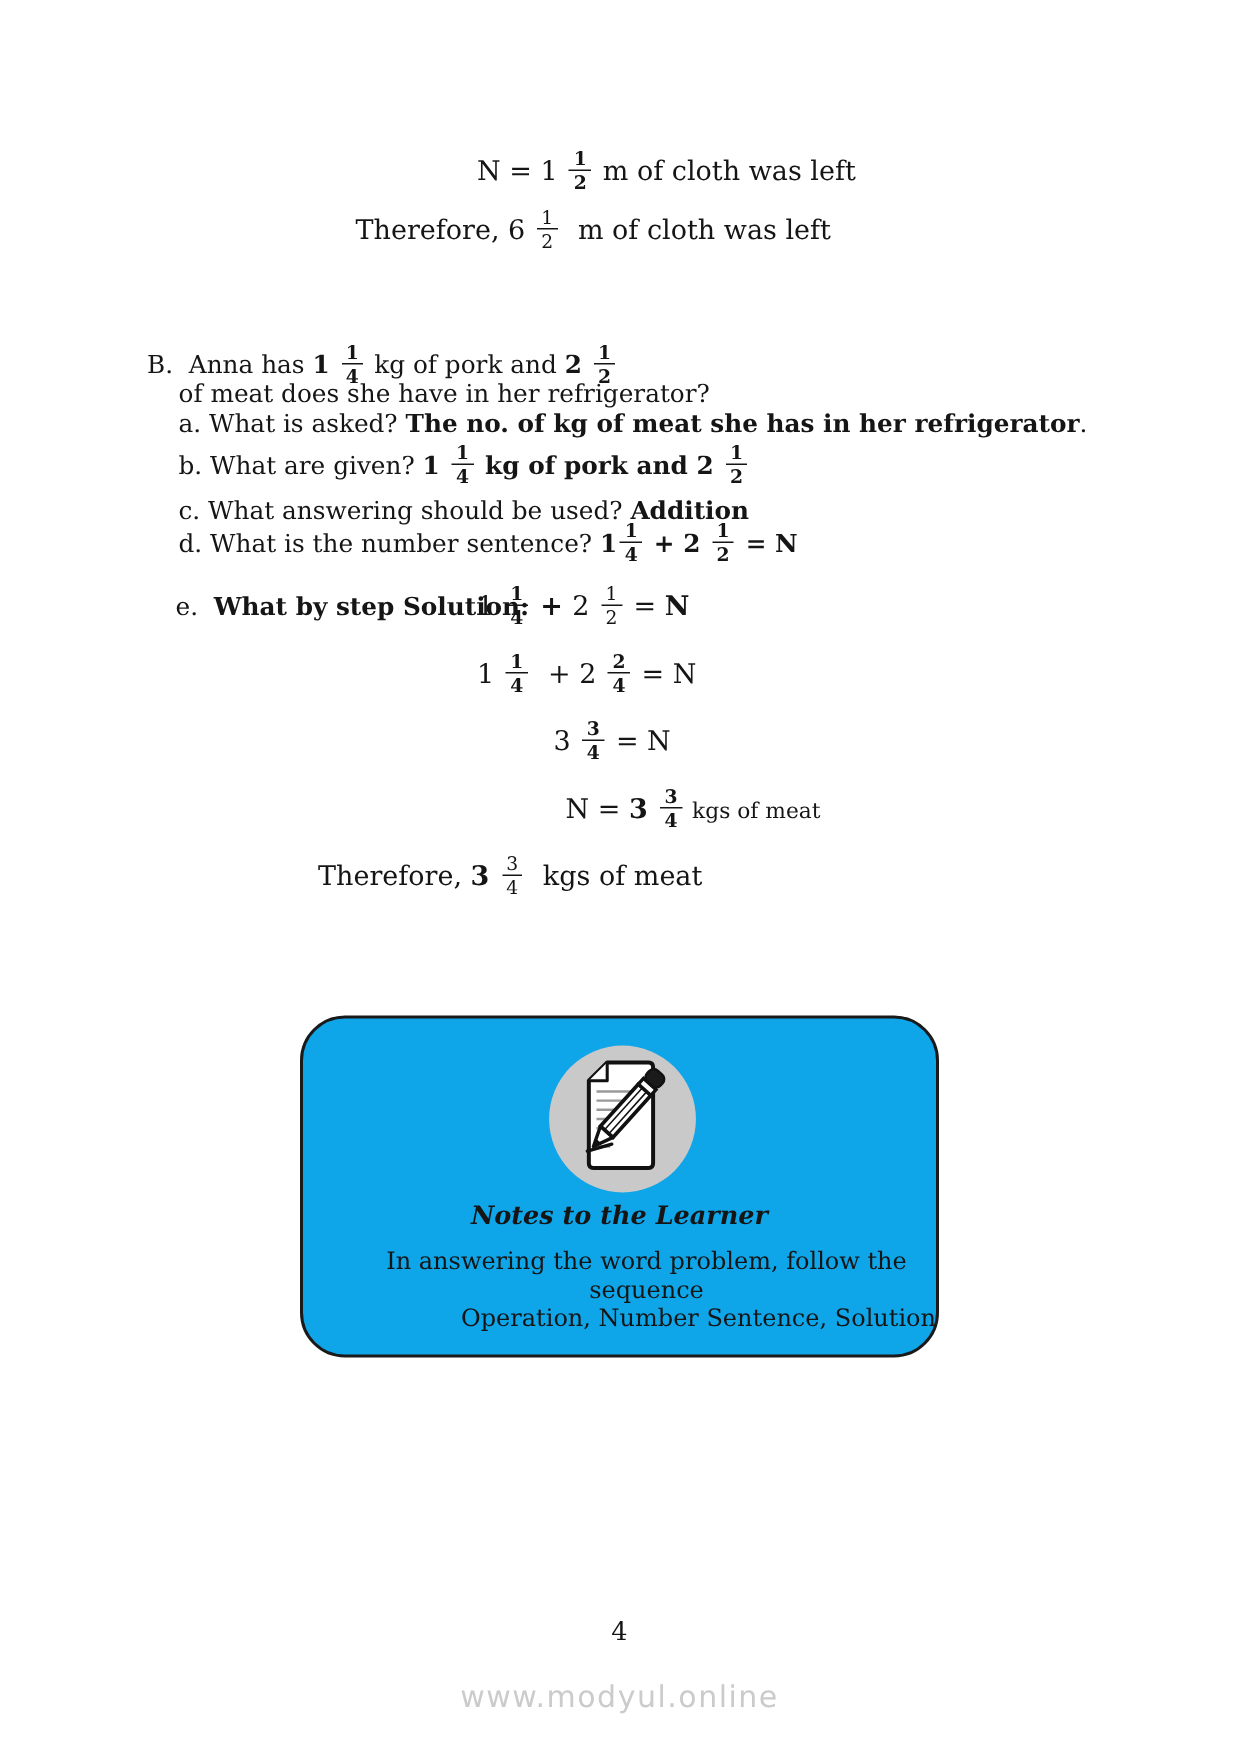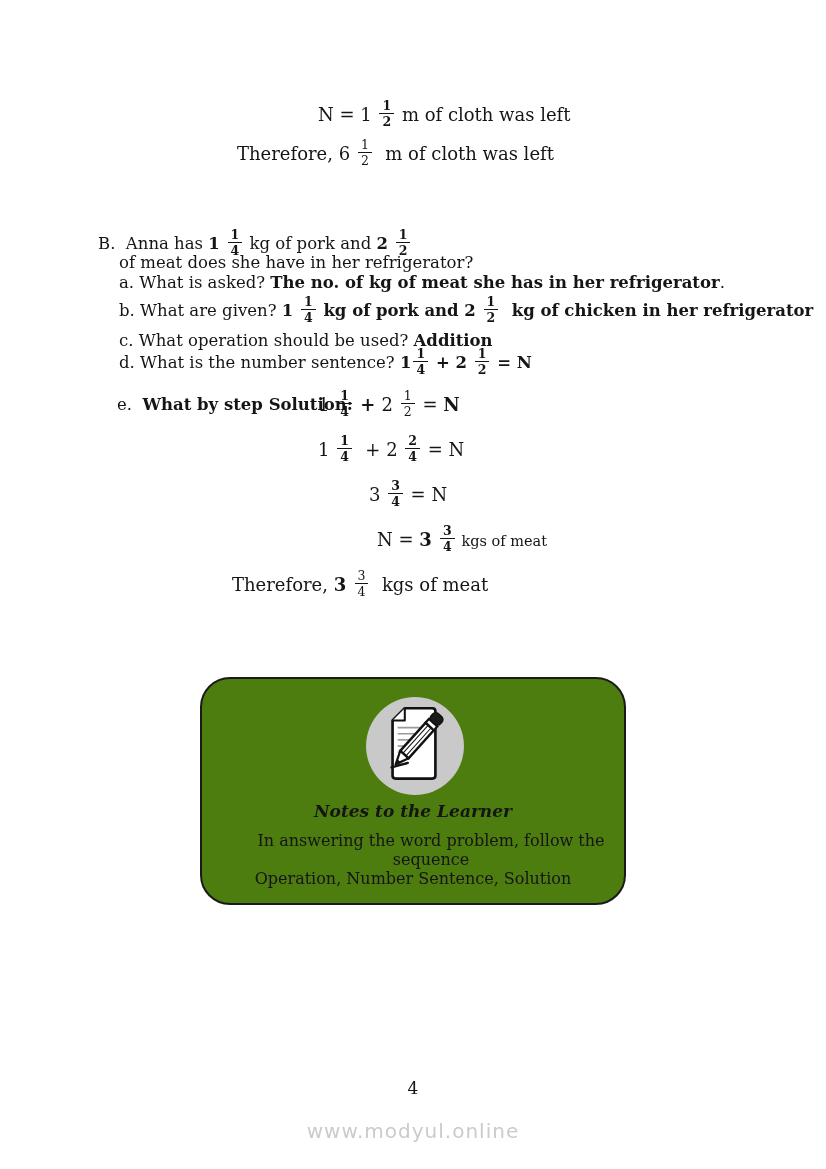--- a/index.html
+++ b/index.html
@@ -14,29 +14,29 @@
   .frac{
     display:inline-flex;flex-direction:column;align-items:center;
     vertical-align:middle;line-height:1.05;font-size:12.5px;margin:0 2px;
     position:relative;top:-2px;
   }
   .frac.b{font-weight:bold;}
   .frac .num{padding:0 3px 1px;border-bottom:1.5px solid #151515;}
   .frac .den{padding-top:1px;}
   .notes-box{
     position:absolute;left:200px;top:677px;width:422px;height:224px;
-    border:2.5px solid #1a1a1a;border-radius:30px;background:#4d7c0f;
+    border:2.5px solid #1a1a1a;border-radius:30px;background:#0ea5e9;
   }
   .icon-wrap{position:absolute;left:162px;top:16px;width:102px;height:102px;}
   .notes-title{
     position:absolute;left:0;right:0;top:122px;text-align:center;
     font-weight:bold;font-style:italic;font-size:17px;
   }
   .notes-line{position:absolute;left:0;right:0;text-align:center;font-size:16px;line-height:19px;}
-  .nl1{top:152px;margin-left:36px;} .nl2{top:171px;} .nl3{top:190px;}
+  .nl1{top:152px;margin-left:36px;} .nl2{top:171px;} .nl3{top:190px;text-align:right;}
   .page-number{position:absolute;left:0;right:0;top:1078px;text-align:center;font-size:17px;}
   .watermark{
     position:absolute;left:0;right:0;top:1119px;text-align:center;
     font-family:"DejaVu Sans", sans-serif;font-size:20px;letter-spacing:1px;color:#cbcbcb;
   }
 </style>
 </head>
 <body>
 
 <div>
@@ -58,22 +58,22 @@
         <span class="den">2</span>
       </span></div>
   <div class="line" style="top:251px;left:119px;"><span>of meat does she have in her refrigerator?</span></div>
   <div class="line" style="top:271px;left:119px;"><span>a. What is asked? </span><span class="b">The no. of kg of meat she has in her refrigerator</span><span>.</span></div>
   <div class="line" style="top:297px;left:119px;"><span>b. What are given? </span><span class="b">1 </span><span class="frac b">
         <span class="num">1</span>
         <span class="den">4</span>
       </span><span class="b"> kg of pork and 2 </span><span class="frac b">
         <span class="num">1</span>
         <span class="den">2</span>
-      </span><span class="b">&nbsp; kg of chicken in her refrigerator</span></div>
-  <div class="line" style="top:329px;left:119px;"><span>c. What operation should be used? </span><span class="b">Addition</span></div>
+      </span></div>
+  <div class="line" style="top:329px;left:119px;"><span>c. What answering should be used? </span><span class="b">Addition</span></div>
   <div class="line" style="top:349px;left:119px;"><span>d. What is the number sentence? </span><span class="b">1</span><span class="frac b">
         <span class="num">1</span>
         <span class="den">4</span>
       </span><span class="b"> + 2 </span><span class="frac b">
         <span class="num">1</span>
         <span class="den">2</span>
       </span><span class="b"> = N</span></div>
 
   <div class="line" style="top:393px;left:117px;"><span>e.&nbsp; </span><span class="b">What by step Solution:</span></div>
   <div class="line eq" style="top:391px;left:318px;"><span>1 </span><span class="frac b">
@@ -91,21 +91,21 @@
         <span class="den">4</span>
       </span><span> = N</span></div>
   <div class="line eq" style="top:481px;left:369px;"><span>3 </span><span class="frac b">
         <span class="num">3</span>
         <span class="den">4</span>
       </span><span> = N</span></div>
   <div class="line eq" style="top:526px;left:377px;"><span>N = </span><span class="b">3 </span><span class="frac b">
         <span class="num">3</span>
         <span class="den">4</span>
       </span><span class="small"> kgs of meat</span></div>
-  <div class="line eq" style="top:571px;left:232px;"><span>Therefore, </span><span class="b">3 </span><span class="frac">
+  <div class="line eq" style="top:571px;left:212px;"><span>Therefore, </span><span class="b">3 </span><span class="frac">
         <span class="num">3</span>
         <span class="den">4</span>
       </span><span>&nbsp; kgs of meat</span></div>
 
   <div class="notes-box">
     <div class="icon-wrap">
       <svg viewBox="0 0 100 100" width="102" height="102">
         <circle cx="50" cy="50" r="48" fill="#c9c9c9"></circle>
         <path d="M40 13 L67 13 Q70 13 70 16 L70 79 Q70 82 67 82 L31 82 Q28 82 28 79 L28 25 Z" fill="#ffffff" stroke="#111111" stroke-width="2.6" stroke-linejoin="round"></path>
         <path d="M40 13 L40 25 L28 25" fill="#ffffff" stroke="#111111" stroke-width="2" stroke-linejoin="round"></path>

